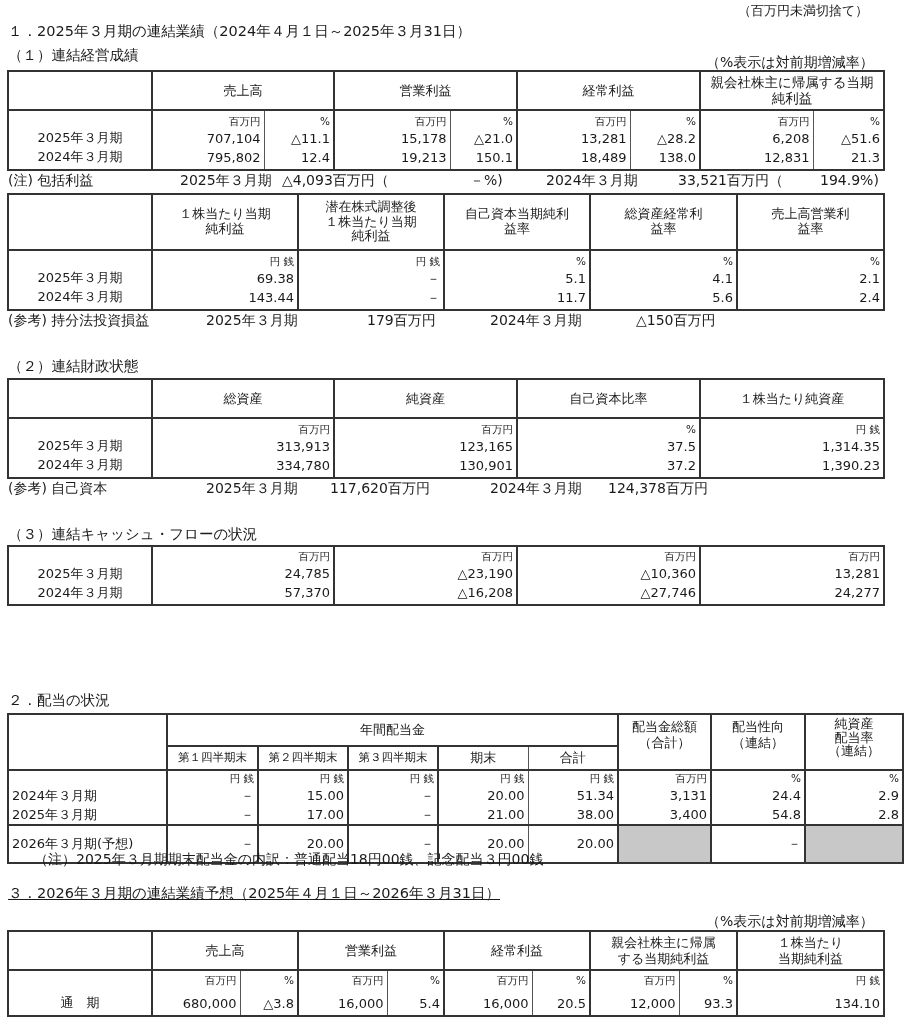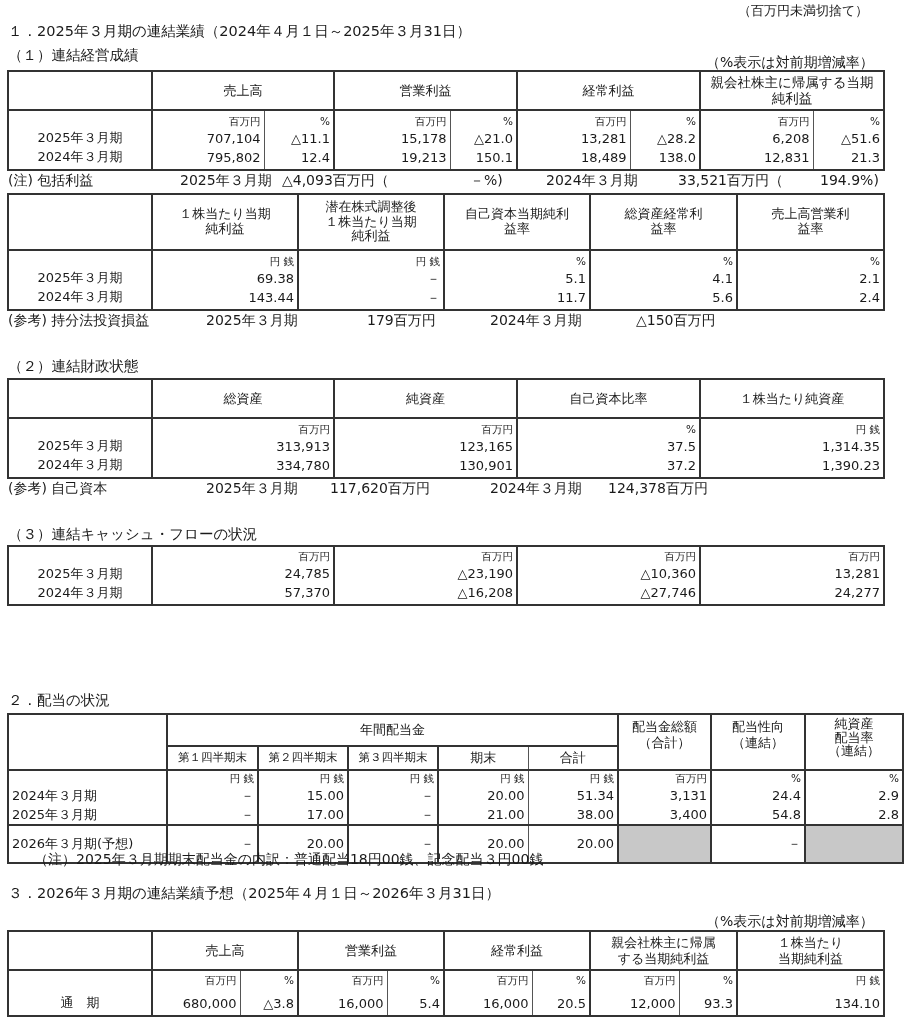--- a/index.html
+++ b/index.html
@@ -360,21 +360,21 @@
     <td class="sline num" style="border-top:2px solid #333;">20.00</td>
     <td class="vline num" style="border-top:2px solid #333;">20.00</td>
     <td class="vline num gray" style="border-top:2px solid #333;"></td>
     <td class="vline num" style="border-top:2px solid #333;">－</td>
     <td class="num gray" style="border-top:2px solid #333;"></td>
   </tr>
 </tbody>
   </table>
 <div class="txt note" style="left:34px; top:852px;">（注）2025年３月期期末配当金の内訳：普通配当18円00銭、記念配当３円00銭</div>
 
-<div class="txt h1" style="left:8px; top:886px;">３．2026年３月期の連結業績予想（2025年４月１日～2026年３月31日）</div>
+<div class="txt h1" style="left:8px; top:886px;text-decoration:underline;">３．2026年３月期の連結業績予想（2025年４月１日～2026年３月31日）</div>
 <div class="txt note" style="left:706px; top:914px;">（%表示は対前期増減率）</div>
 <table class="fin" style="left:7px; top:930px; width:876px;">
   <colgroup>
     <col style="width:144px">
     <col style="width:88px">
       <col style="width:58px">
     <col style="width:89px">
       <col style="width:57px">
     <col style="width:88px">
       <col style="width:58px">

